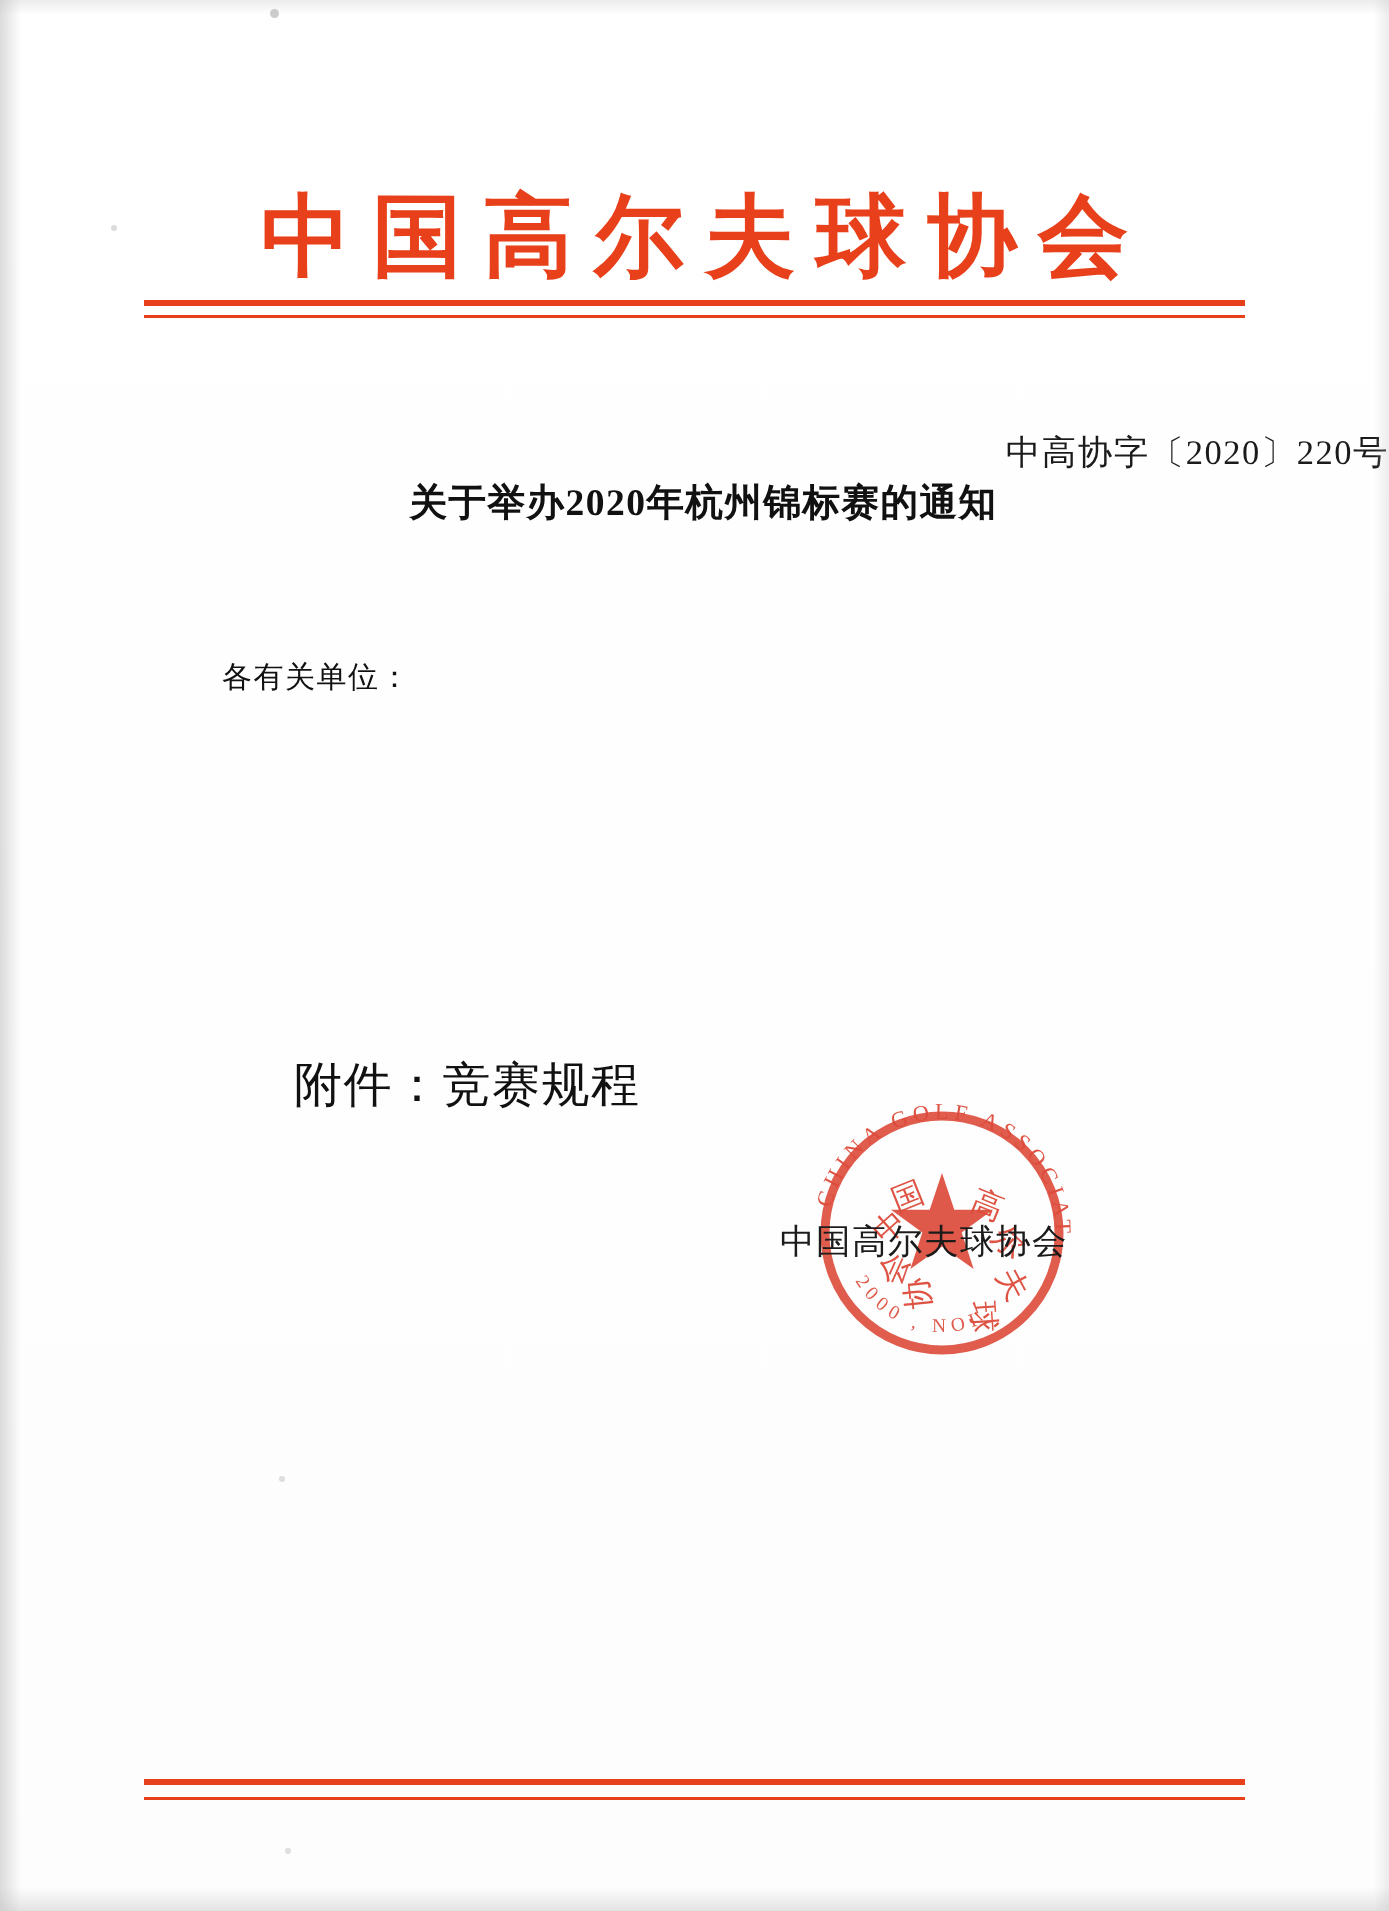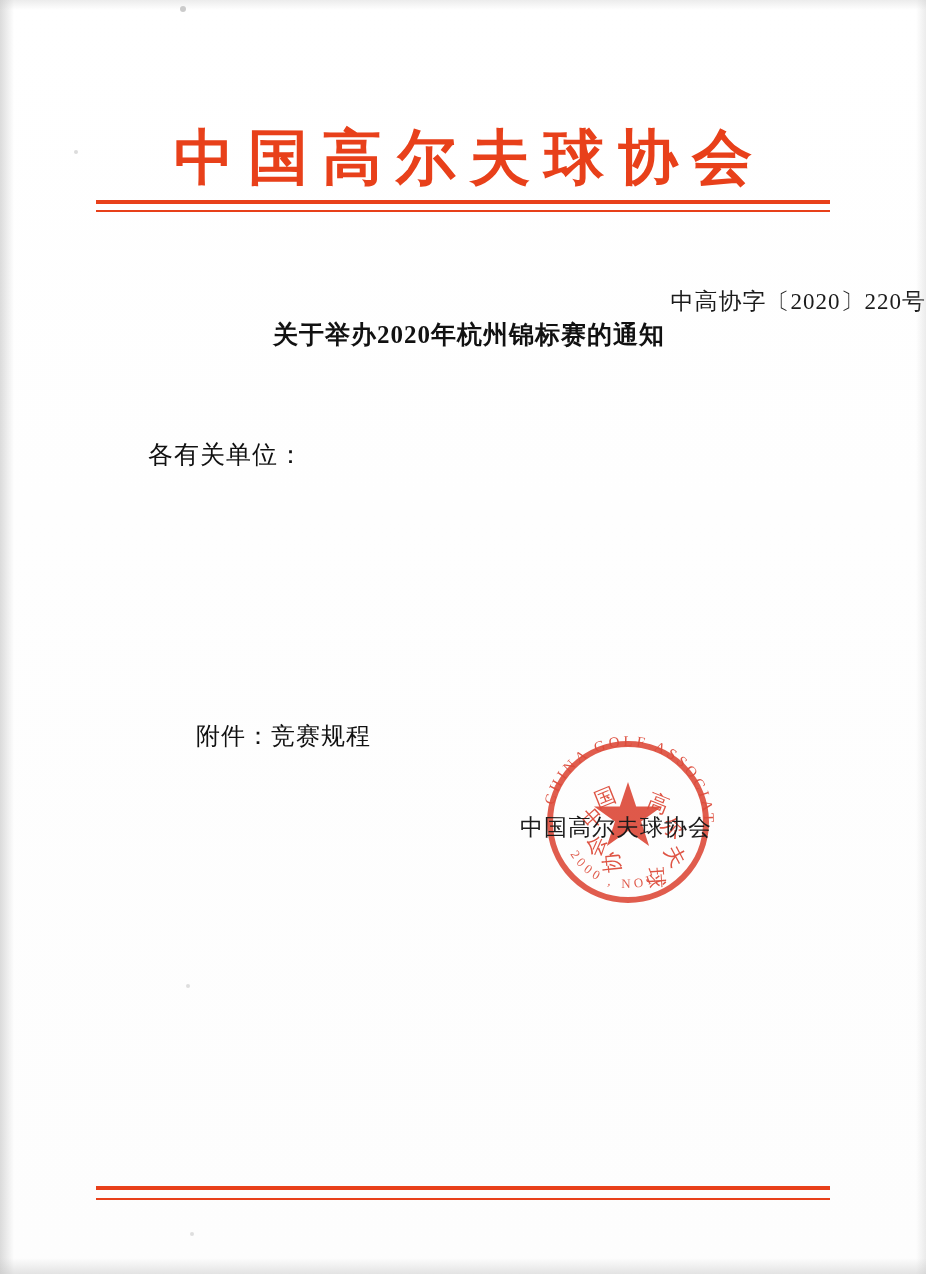--- a/index.html
+++ b/index.html
@@ -116,21 +116,21 @@
     font-size: 25px;
     font-weight: bold;
     letter-spacing: 1px;
     padding-left: 12px;
   }
 
   .salutation {
     position: absolute;
     left: 148px;
     top: 438px;
-    font-size: 25px;
+    font-size: 20px;
     color: #111;
     letter-spacing: 1px;
   }
 
   .body-text {
     position: absolute;
     left: 148px;
     right: 148px;
     top: 484px;
     font-size: 24px;
@@ -140,22 +140,22 @@
     letter-spacing: 0.5px;
   }
   .body-text p {
     margin: 0;
     text-indent: 48px;
   }
 
   .attachment {
     position: absolute;
     left: 148px;
-    top: 720px;
-    font-size: 24px;
+    top: 702px;
+    font-size: 32px;
     color: #111;
     text-indent: 48px;
     letter-spacing: 1px;
   }
 
   .signature {
     position: absolute;
     left: 520px;
     top: 812px;
     font-size: 23px;

